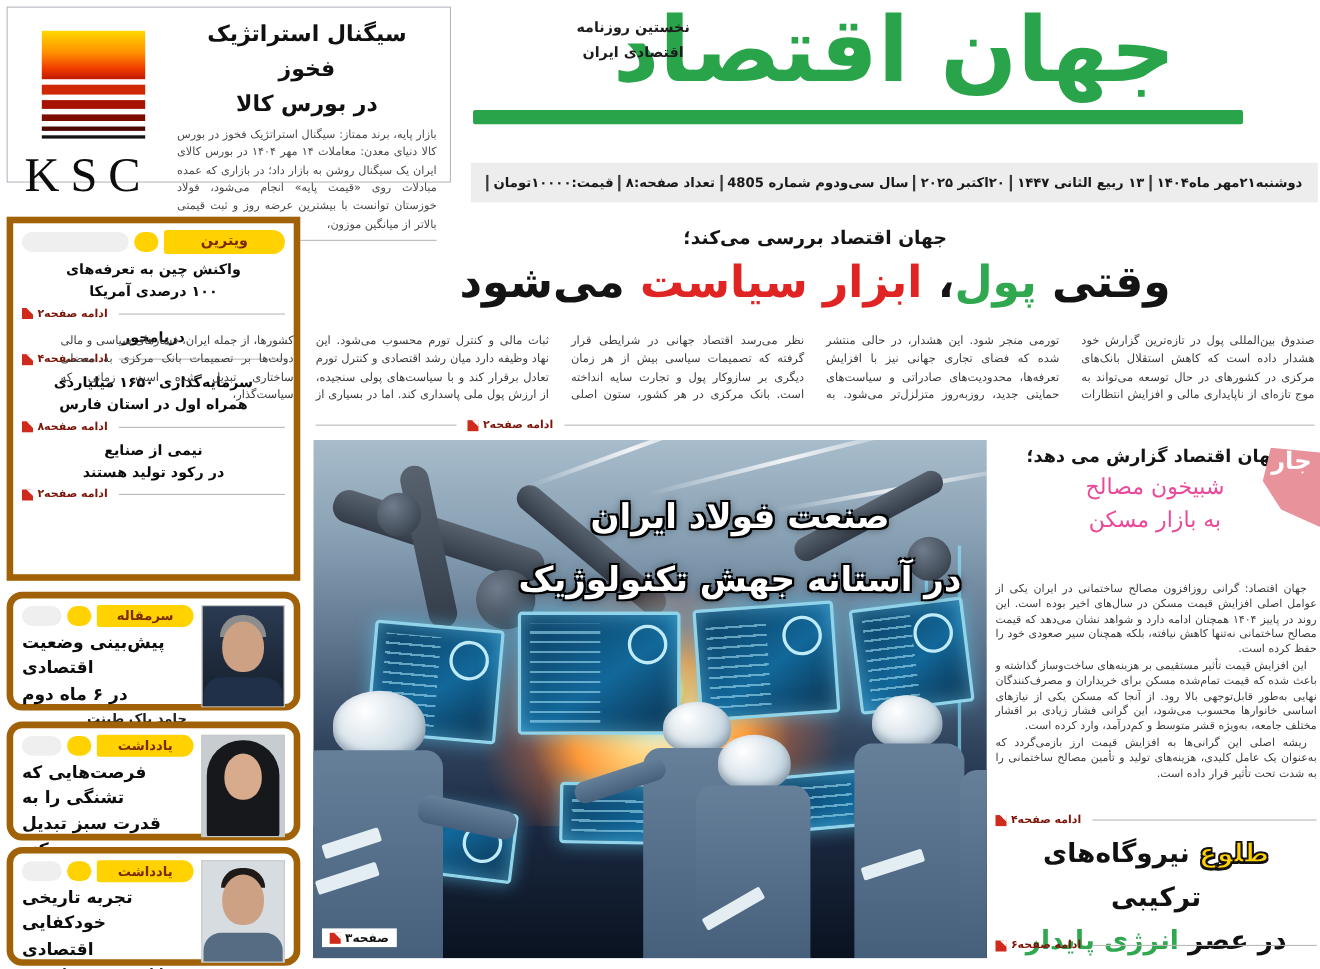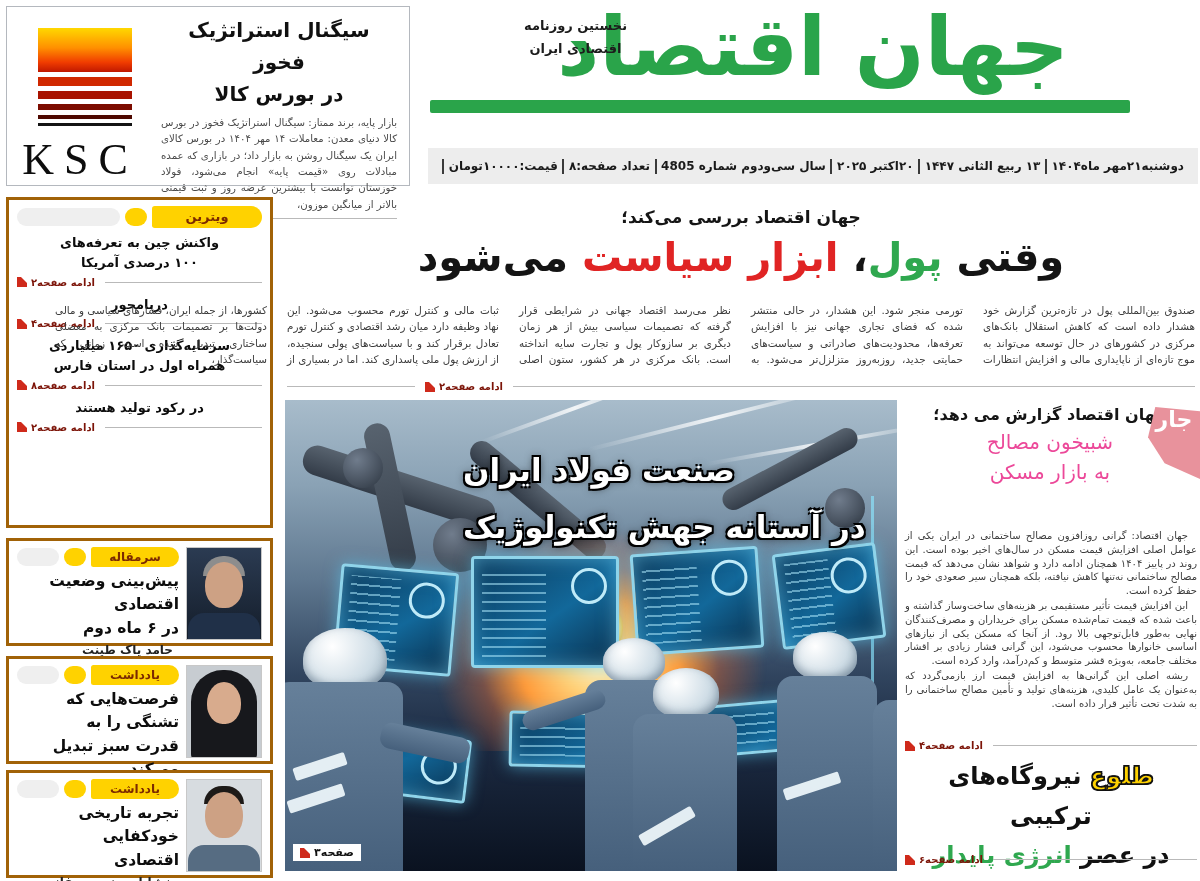--- a/index.html
+++ b/index.html
@@ -1,21 +1,21 @@
 <!DOCTYPE html>
 <html lang="fa" dir="rtl"><head>
 <meta charset="utf-8">
 <style>
   * { margin:0; padding:0; box-sizing:border-box; }
   body { background:#888; font-family:"DejaVu Sans","Liberation Sans",sans-serif; }
   .page { position:relative; width:1200px; height:881px; background:#fff; direction:rtl;
           overflow:hidden; margin:0 auto; }
 
   
-  .ksc-article { position:absolute; left:6px; top:6px; width:404px; height:180px;
+  .ksc-article { position:absolute; left:6px; top:6px; width:404px; height:160px;
                  border:1px solid #b4b8be; display:flex; direction:rtl; padding:7px 8px; background:#fff; }
   .ksc-text { width:246px; display:flex; flex-direction:column; padding:0 4px 0 6px; }
   .ksc-title { font-size:20px; font-weight:800; text-align:center; line-height:1.6; color:#101010; }
   .ksc-body { font-size:10.2px; line-height:1.6; text-align:justify; color:#4a4a4a; margin-top:5px; }
   .ksc-logo { flex:1; display:flex; flex-direction:column; align-items:center; padding-top:14px; }
   .stripes { width:94px; }
   .stripes div { width:100%; }
   .st1 { height:44px; background:linear-gradient(180deg,#ffd800 0%,#ff9000 45%,#f03c00 78%,#c01800 100%); }
   .st2 { height:9px; background:#d02800; margin-top:5px; }
   .st3 { height:8px; background:#a81300; margin-top:5px; }
@@ -42,37 +42,37 @@
   
   .cont { display:flex; direction:ltr; align-items:center; gap:4px; height:15px; }
   .pgicon { width:10px; height:10px; background:#cf2a1b; display:inline-block; position:relative; flex:none; }
   .pgicon::after { content:""; position:absolute; right:0; top:0; width:0; height:0;
                    border:3px solid #fff; border-left-color:transparent; border-bottom-color:transparent; }
   .cont-label { font-size:10px; font-weight:700; color:#7c1408; white-space:nowrap; }
   .cont-line { flex:1; height:1px; background:#b9b9b9; margin-left:6px; }
   .cont-pre { width:128px; height:1px; background:#b9b9b9; margin-right:6px; }
 
   
-  .sbox { position:absolute; left:6px; width:267px; border:3px solid #a16207; background:#fff; padding:6px 8px; }
+  .sbox { position:absolute; left:6px; width:267px; border:6px solid #a16207; background:#fff; padding:6px 8px; }
   .ribbon { display:flex; direction:rtl; align-items:center; gap:5px; height:22px; }
   .rb-label { background:#ffd200; border-radius:3px 12px 12px 3px; height:22px; line-height:22px;
               padding:0 12px; font-size:13px; font-weight:800; color:#7c2a00; min-width:110px; text-align:center; }
   .rb-dot { width:22px; height:18px; background:#ffd200; border-radius:9px; flex:none; }
   .rb-rest { flex:1; height:18px; background:#efefef; border-radius:9px; }
 
   .vbox { top:197px; height:331px; }
   .vitem { padding-top:5px; }
   .vitem-t { font-size:13px; font-weight:800; text-align:center; line-height:1.52; color:#0d0d0d; }
   .vitem .cont { margin-top:2px; }
 
-  .obox { height:108px; display:flex; direction:rtl; gap:7px; }
+  .obox { height:108px; display:flex; direction:rtl; gap:7px;border-radius:14px; }
   .obox-content { flex:1; display:flex; flex-direction:column; }
   .obox .ribbon { height:20px; }
   .obox .rb-label { height:20px; line-height:20px; font-size:12px; min-width:88px; }
-  .obox-title { font-size:15.5px; font-weight:800; text-align:right; line-height:1.5; color:#0d0d0d; margin-top:3px; }
+  .obox-title { font-size:15.5px; font-weight:800; text-align:left; line-height:1.5; color:#0d0d0d; margin-top:3px; }
   .obox-author { font-size:12px; font-weight:700; color:#222; margin-top:3px; padding-right:6px; }
   .obox-role { font-size:9.5px; color:#9a9a9a; margin-top:1px; padding-right:6px; }
   .pagelink { margin-top:auto; display:flex; direction:ltr; gap:4px; align-items:center;
               font-size:11px; font-weight:700; color:#111; }
 
   .por { width:76px; height:93px; position:relative; overflow:hidden; border:1px solid #c8c8c8; flex:none; }
   .por .face { position:absolute; left:50%; transform:translateX(-50%); width:38px; height:46px;
                background:#cda184; border-radius:50% 50% 46% 46%; }
   .por .torso { position:absolute; left:50%; transform:translateX(-50%); bottom:-4px; width:72px; height:30px;
                 border-radius:16px 16px 0 0; }
@@ -122,21 +122,21 @@
   .scr::before { content:""; position:absolute; right:9px; top:9px; width:30px; height:30px;
                  border:3px solid #bfeaf8; border-radius:50%; }
   .scr::after { content:""; position:absolute; left:8px; top:8px; width:45%; bottom:8px;
                 background:repeating-linear-gradient(0deg, rgba(170,230,250,.55) 0 2px, transparent 2px 9px); }
   .wk-helmet { position:absolute; border-radius:50% 50% 42% 42%;
                background:radial-gradient(circle at 35% 30%,#ffffff,#cfdde6 60%,#9fb4c2);
                box-shadow:inset 0 -4px 8px rgba(90,110,130,.6); }
   .wk-body { position:absolute; background:linear-gradient(180deg,#66809a,#46607c); border-radius:16px 16px 0 0; }
   .wk-arm { position:absolute; background:linear-gradient(180deg,#66809a,#46607c); border-radius:10px; }
   .stripe { position:absolute; background:rgba(240,248,252,.92); transform:rotate(-18deg); border-radius:2px; }
-  .photo-cap { position:absolute; right:14px; top:42px; width:420px; text-align:left; color:#fff;
+  .photo-cap { position:absolute; right:14px; top:42px; width:420px; text-align:center; color:#fff;
                font-weight:800; font-size:31px; line-height:1.85;
                text-shadow:2px 2px 0 #000,-2px 2px 0 #000,2px -2px 0 #000,-2px -2px 0 #000,0 0 9px rgba(0,0,0,.7); }
   .photo-page { position:absolute; left:8px; bottom:10px; background:#fff; padding:2px 7px;
                 display:flex; direction:ltr; gap:4px; align-items:center; font-size:11px; font-weight:700; color:#111; }
 
   
   .rep-kicker { position:absolute; left:905px; top:405px; width:290px; text-align:center;
                 font-size:16px; font-weight:800; color:#151515; }
   .rep-title { position:absolute; left:905px; top:427px; width:290px; text-align:center;
                font-size:20px; font-weight:400; line-height:1.5; color:#ec4899; }
@@ -247,20 +247,21 @@
       </div>
       <div class="cont">
         <span class="pgicon"></span>
         <span class="cont-label">ادامه صفحه۸</span>
         <span class="cont-line"></span>
       </div>
     </div>
 
     <div class="vitem">
       <div class="vitem-t">
+        <div>نیمی از صنایع</div>
         <div>در رکود تولید هستند</div>
       </div>
       <div class="cont">
         <span class="pgicon"></span>
         <span class="cont-label">ادامه صفحه۲</span>
         <span class="cont-line"></span>
       </div>
     </div>
   </div>
 

